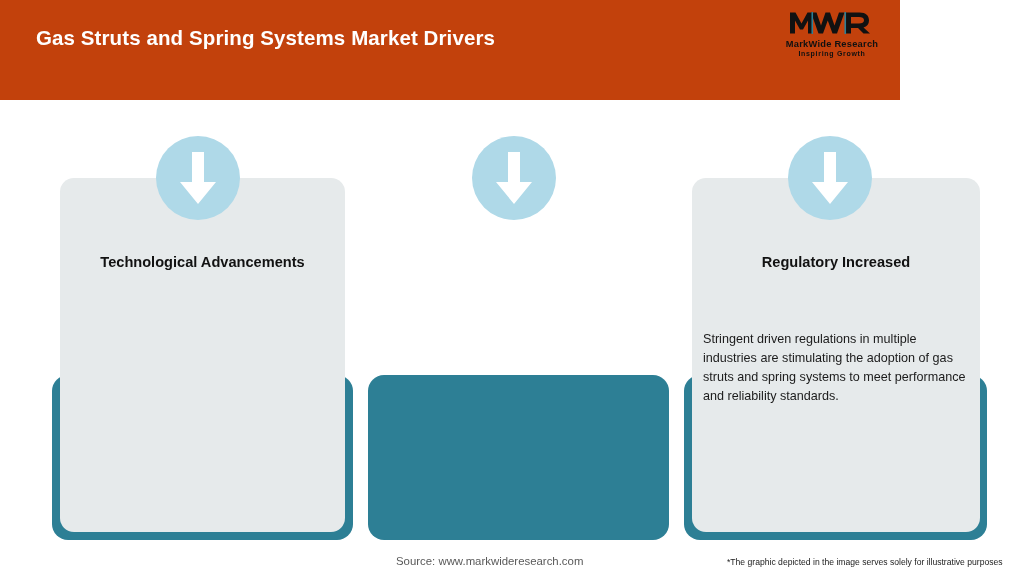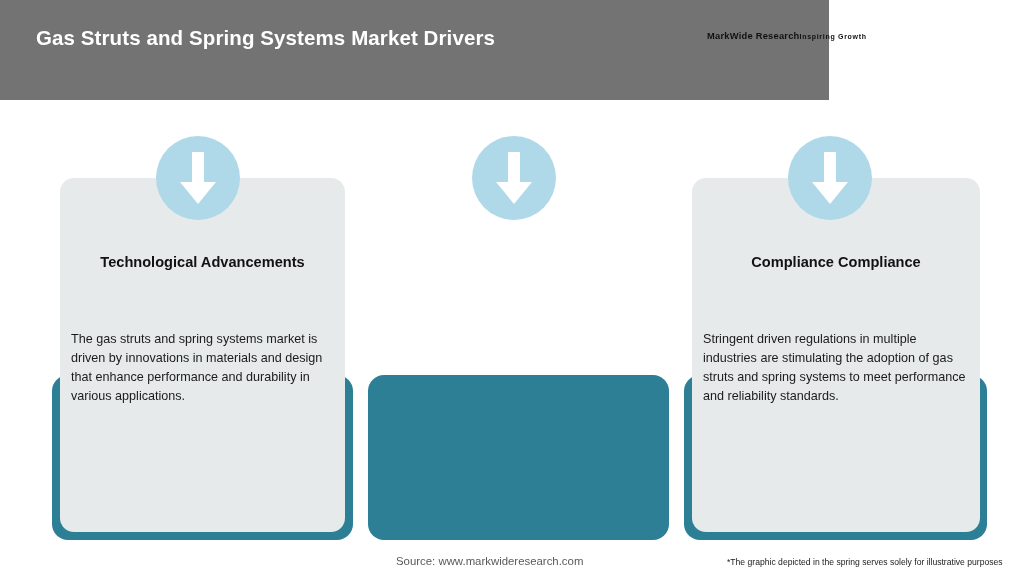--- a/index.html
+++ b/index.html
@@ -14,44 +14,44 @@
     overflow: hidden;
     font-family: "Liberation Sans", sans-serif;
     -webkit-font-smoothing: antialiased;
   }
 
   
   .header {
     position: absolute;
     left: 0;
     top: 0;
-    width: 829px;
+    width: 900px;
     height: 100px;
-    background: #737373;
+    background: #c2410c;
   }
   .header-title {
     position: absolute;
     left: 36px;
     top: 26px;
     font-size: 20.5px;
     font-weight: bold;
     color: #ffffff;
     letter-spacing: 0.1px;
     white-space: nowrap;
   }
 
   
   .logo {
     position: absolute;
     right: 14px;
     top: 8px;
     width: 108px;
     height: 56px;
     display: flex;
-    flex-direction: row;
+    flex-direction: column;
     align-items: center;
     justify-content: flex-start;
   }
   .logo-mark {
     width: 86px;
     height: 30px;
     display: block;
   }
   .logo-name {
     font-size: 9.3px;
@@ -202,47 +202,46 @@
     <div class="logo-tag">Inspiring Growth</div>
   </div>
 </div>
 
 <div class="board">
 
   <div class="card-unit u1">
     <div class="frame"></div>
     <div class="card">
       <div class="card-title">Technological Advancements</div>
-      <div class="card-body">The gas struts and spring systems market is driven by innovations in materials and design that enhance performance and durability in various applications.</div>
     </div>
     <div class="badge">
       <svg viewBox="0 0 40 52">
         <path d="M14 0 L26 0 L26 30 L38 30 L20 52 L2 30 L14 30 Z" fill="#ffffff"></path>
       </svg>
     </div>
   </div>
 
   <div class="card-unit u2">
     <div class="frame"></div>
     <div class="badge">
       <svg viewBox="0 0 40 52">
         <path d="M14 0 L26 0 L26 30 L38 30 L20 52 L2 30 L14 30 Z" fill="#ffffff"></path>
       </svg>
     </div>
   </div>
 
   <div class="card-unit u3">
     <div class="frame"></div>
     <div class="card">
-      <div class="card-title">Compliance Compliance</div>
+      <div class="card-title">Regulatory Increased</div>
       <div class="card-body">Stringent driven regulations in multiple industries are stimulating the adoption of gas struts and spring systems to meet performance and reliability standards.</div>
     </div>
     <div class="badge">
       <svg viewBox="0 0 40 52">
         <path d="M14 0 L26 0 L26 30 L38 30 L20 52 L2 30 L14 30 Z" fill="#ffffff"></path>
       </svg>
     </div>
   </div>
 
 </div>
 
 <div class="footer-source">Source: www.markwideresearch.com</div>
-<div class="footer-note">*The graphic depicted in the spring serves solely for illustrative purposes</div>
+<div class="footer-note">*The graphic depicted in the image serves solely for illustrative purposes</div>
 
 </body></html>

